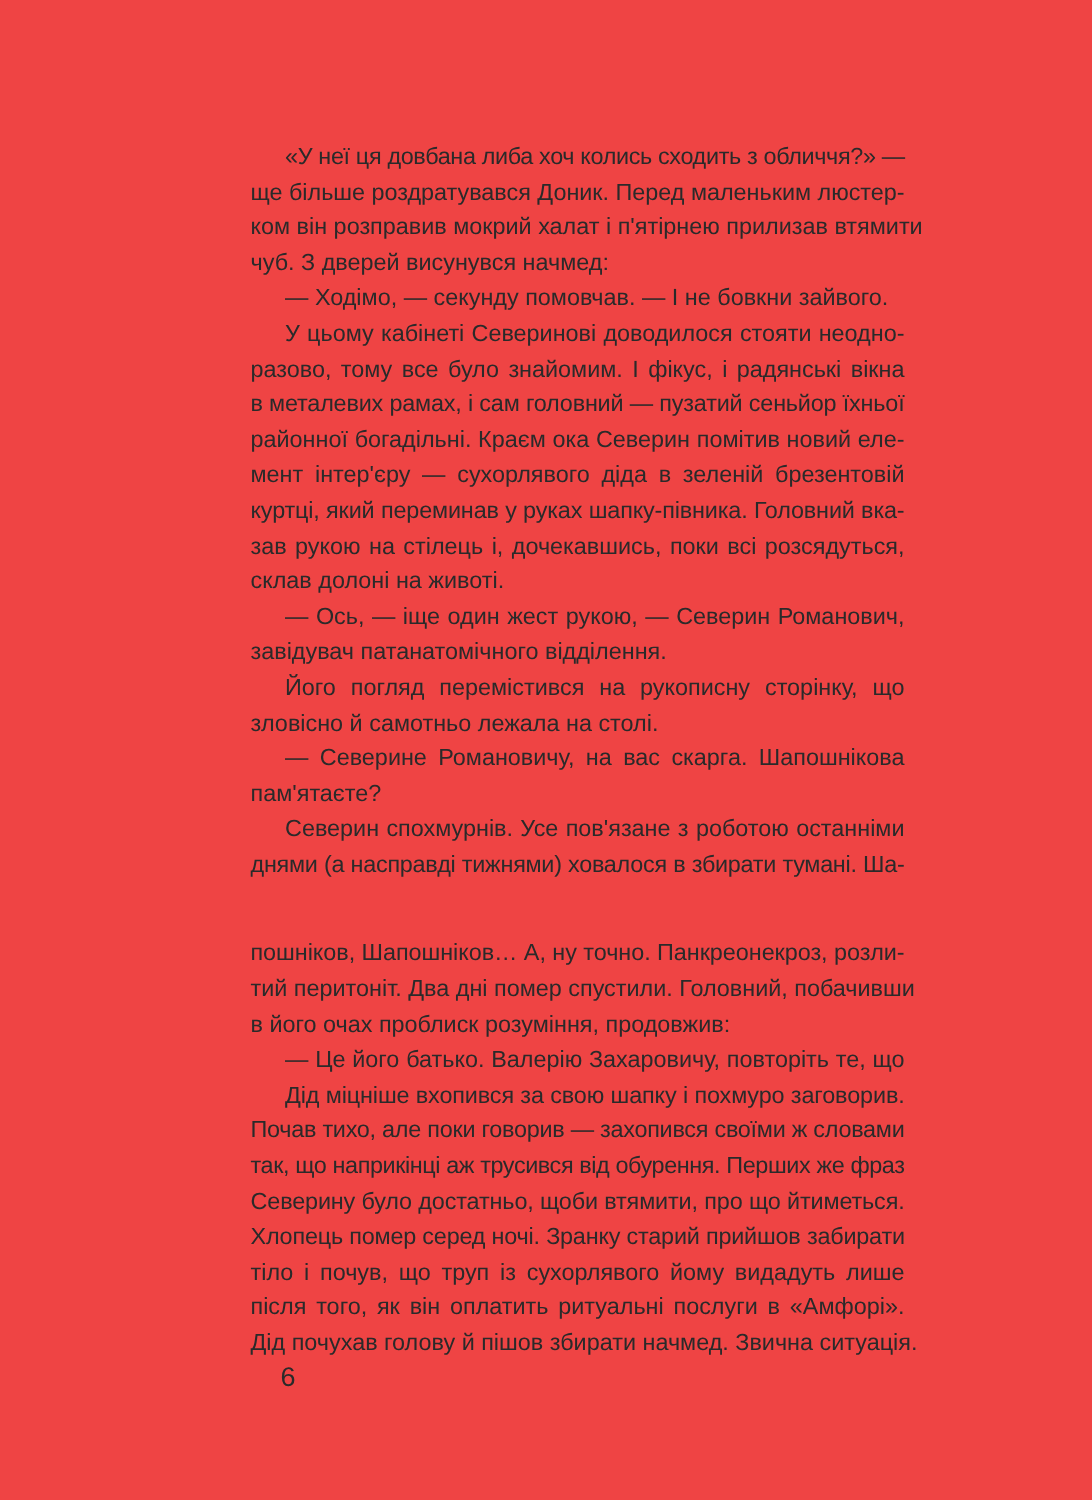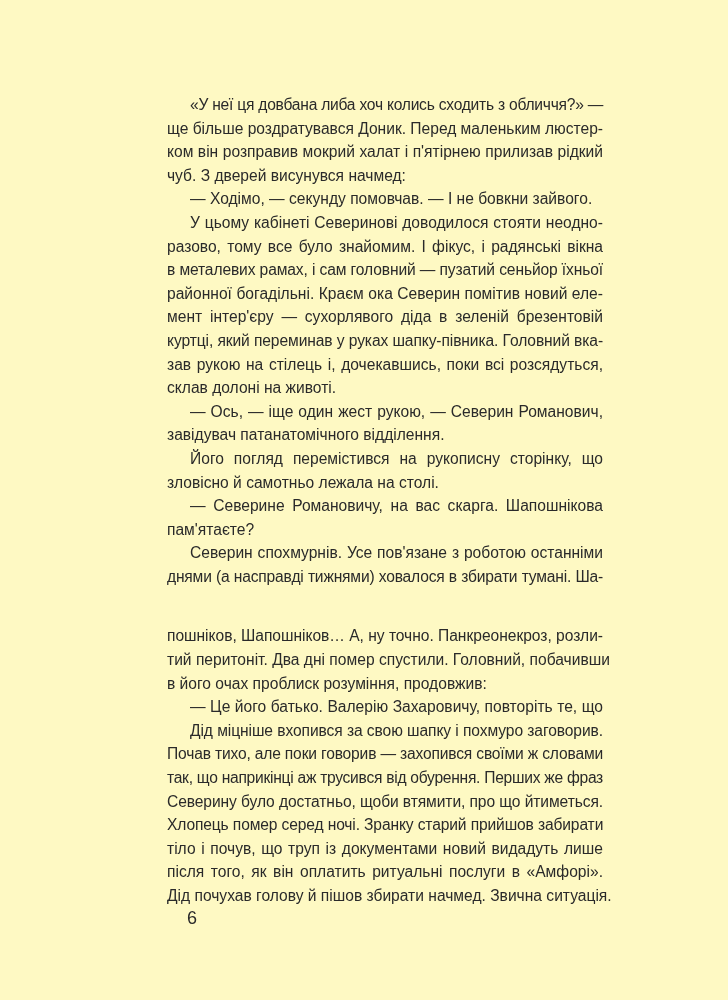--- a/index.html
+++ b/index.html
@@ -1,19 +1,19 @@
 <!DOCTYPE html>
 <html><head>
   <meta charset="utf-8">
   <style>
     html, body { margin: 0; padding: 0; background: #ffffff; }
     body { width: 728px; height: 1000px; position: relative; overflow: hidden; }
     .page {
       position: absolute; left: 0; top: 0; width: 728px; height: 1000px;
-      background: #fef9c3;
+      background: #ef4444;
     }
     .text-block {
       position: absolute;
       left: 167px;
       top: 93px;
       width: 436px;
       font-family: "Liberation Sans", sans-serif;
       font-size: 15.6px;
       line-height: 23.6px;
       color: #2a2a2a;
@@ -36,21 +36,21 @@
       color: #2a2a2a;
     }
   </style>
 </head>
 <body>
 
 <div class="page">
   <div class="text-block" id="text-block">
       <span class="line indent" style="letter-spacing: -0.23px;">«У неї ця довбана либа хоч колись сходить з обличчя?» —</span>
       <span class="line" style="letter-spacing: -0.01px;">ще більше роздратувався Доник. Перед маленьким люстер-</span>
-      <span class="line">ком він розправив мокрий халат і п'ятірнею прилизав рідкий</span>
+      <span class="line">ком він розправив мокрий халат і п'ятірнею прилизав втямити</span>
       <span class="line last">чуб. З дверей висунувся начмед:</span>
       <span class="line indent last">— Ходімо, — секунду помовчав. — І не бовкни зайвого.</span>
       <span class="line indent">У цьому кабінеті Северинові доводилося стояти неодно-</span>
       <span class="line">разово, тому все було знайомим. І фікус, і радянські вікна</span>
       <span class="line" style="letter-spacing: -0.12px;">в металевих рамах, і сам головний — пузатий сеньйор їхньої</span>
       <span class="line">районної богадільні. Краєм ока Северин помітив новий еле-</span>
       <span class="line">мент інтер'єру — сухорлявого діда в зеленій брезентовій</span>
       <span class="line" style="letter-spacing: -0.1px;">куртці, який переминав у руках шапку-півника. Головний вка-</span>
       <span class="line">зав рукою на стілець і, дочекавшись, поки всі розсядуться,</span>
       <span class="line last">склав долоні на животі.</span>
@@ -64,18 +64,18 @@
       <span class="line" style="letter-spacing: -0.18px;">днями (а насправді тижнями) ховалося в збирати тумані. Ша-</span>
       <span class="line" style="letter-spacing: -0.03px; margin-top: 36px;">пошніков, Шапошніков… А, ну точно. Панкреонекроз, розли-</span>
       <span class="line">тий перитоніт. Два дні помер спустили. Головний, побачивши</span>
       <span class="line last">в його очах проблиск розуміння, продовжив:</span>
       <span class="line indent">— Це його батько. Валерію Захаровичу, повторіть те, що</span>
       <span class="line indent" style="letter-spacing: -0.08px;">Дід міцніше вхопився за свою шапку і похмуро заговорив.</span>
       <span class="line" style="letter-spacing: -0.17px;">Почав тихо, але поки говорив — захопився своїми ж словами</span>
       <span class="line" style="letter-spacing: -0.27px;">так, що наприкінці аж трусився від обурення. Перших же фраз</span>
       <span class="line" style="letter-spacing: -0.09px;">Северину було достатньо, щоби втямити, про що йтиметься.</span>
       <span class="line" style="letter-spacing: -0.13px;">Хлопець помер серед ночі. Зранку старий прийшов забирати</span>
-      <span class="line">тіло і почув, що труп із документами новий видадуть лише</span>
+      <span class="line">тіло і почув, що труп із сухорлявого йому видадуть лише</span>
       <span class="line">після того, як він оплатить ритуальні послуги в «Амфорі».</span>
       <span class="line">Дід почухав голову й пішов збирати начмед. Звична ситуація.</span>
     </div>
   <div class="page-number">6</div>
 </div>
 
 </body></html>

